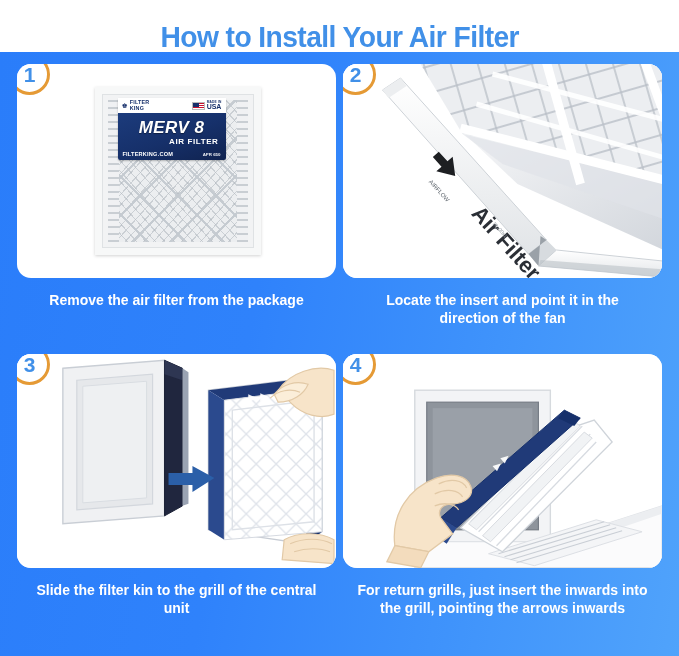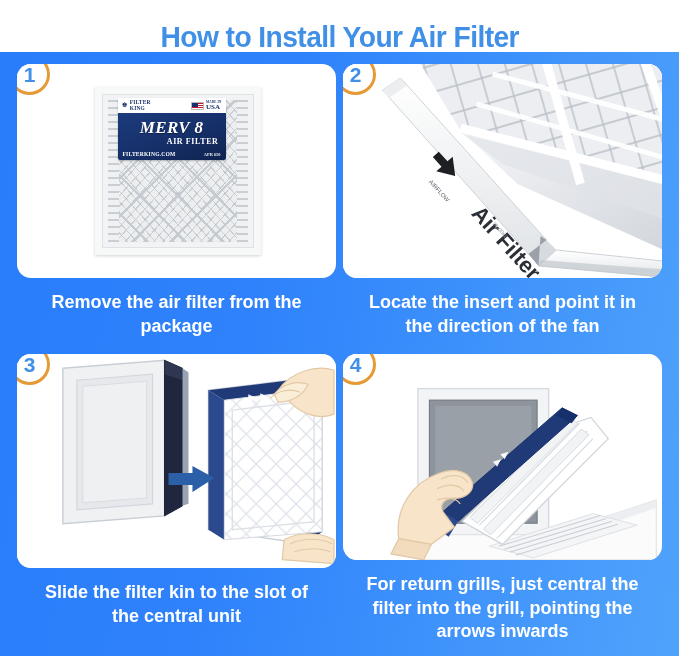--- a/index.html
+++ b/index.html
@@ -102,37 +102,36 @@
   }
 
   .art {
     position: absolute;
     left: 0; top: 0; right: 0; bottom: 0;
   }
 
   .caption {
     margin-top: 13px;
     color: #ffffff;
-    font-size: 18px;
+    font-size: 14px;
     font-weight: bold;
     text-align: center;
     line-height: 1.32;
     padding: 0 14px;
     box-sizing: border-box;
   }
 
   
   .p1-wrap {
     position: absolute;
     left: 50%;
     top: 50%;
     transform: translate(-50%, -50%);
     width: 164px;
     height: 168px;
-    font-family: Liberation Serif, serif;
   }
   .p1-side {
     position: absolute;
     right: 0; top: 5px;
     width: 22px;
     height: 158px;
     background: linear-gradient(90deg,#e3e6e8,#f4f6f7 45%,#d9dde0);
     transform: skewY(-7deg);
     border-radius: 1px;
   }
@@ -461,21 +460,21 @@
                 <path d="M254 44 C262 36, 274 34, 284 38" fill="none"></path>
               </g>
               <g fill="#f7e4c9" stroke="#e2c9a6" stroke-width="1.2">
                 <path d="M268 186 C282 178, 304 178, 318 186 L318 210 L266 206 Z"></path>
                 <path d="M274 190 C288 184, 304 184, 316 190" fill="none"></path>
                 <path d="M278 198 C290 194, 304 194, 314 198" fill="none"></path>
               </g>
             </svg>
           </div>
         </div>
-        <div class="caption">Slide the filter kin to the slot of the central unit</div>
+        <div class="caption">Slide the filter kin to the grill of the central unit</div>
       </div>
 
       <div class="step">
         <div class="card">
           <div class="badge">4</div>
 
           <div class="art">
             <svg class="ill" viewBox="0 0 320 214" preserveAspectRatio="xMidYMid meet">
               <rect x="0" y="0" width="320" height="214" fill="#ffffff"></rect>
 
@@ -527,18 +526,18 @@
                 <path d="M52 192 C48 160, 66 134, 94 124 C110 118, 124 122, 128 132 C132 142, 122 150, 110 150
                          C100 150, 94 156, 98 164 L110 180 L86 198 Z"></path>
                 <path d="M96 130 C108 124, 120 126, 124 134" fill="none"></path>
                 <path d="M92 140 C104 134, 116 136, 120 143" fill="none"></path>
                 <path d="M92 152 C102 148, 112 150, 116 156" fill="none"></path>
                 <path d="M52 192 L86 198 L78 214 L44 208 Z" fill="#f3dcbd"></path>
               </g>
             </svg>
           </div>
         </div>
-        <div class="caption">For return grills, just central the filter into the grill, pointing the arrows inwards</div>
+        <div class="caption">For return grills, just insert the inwards into the grill, pointing the arrows inwards</div>
       </div>
 
     </div>
   </div>
 </div>
 
 </body></html>

